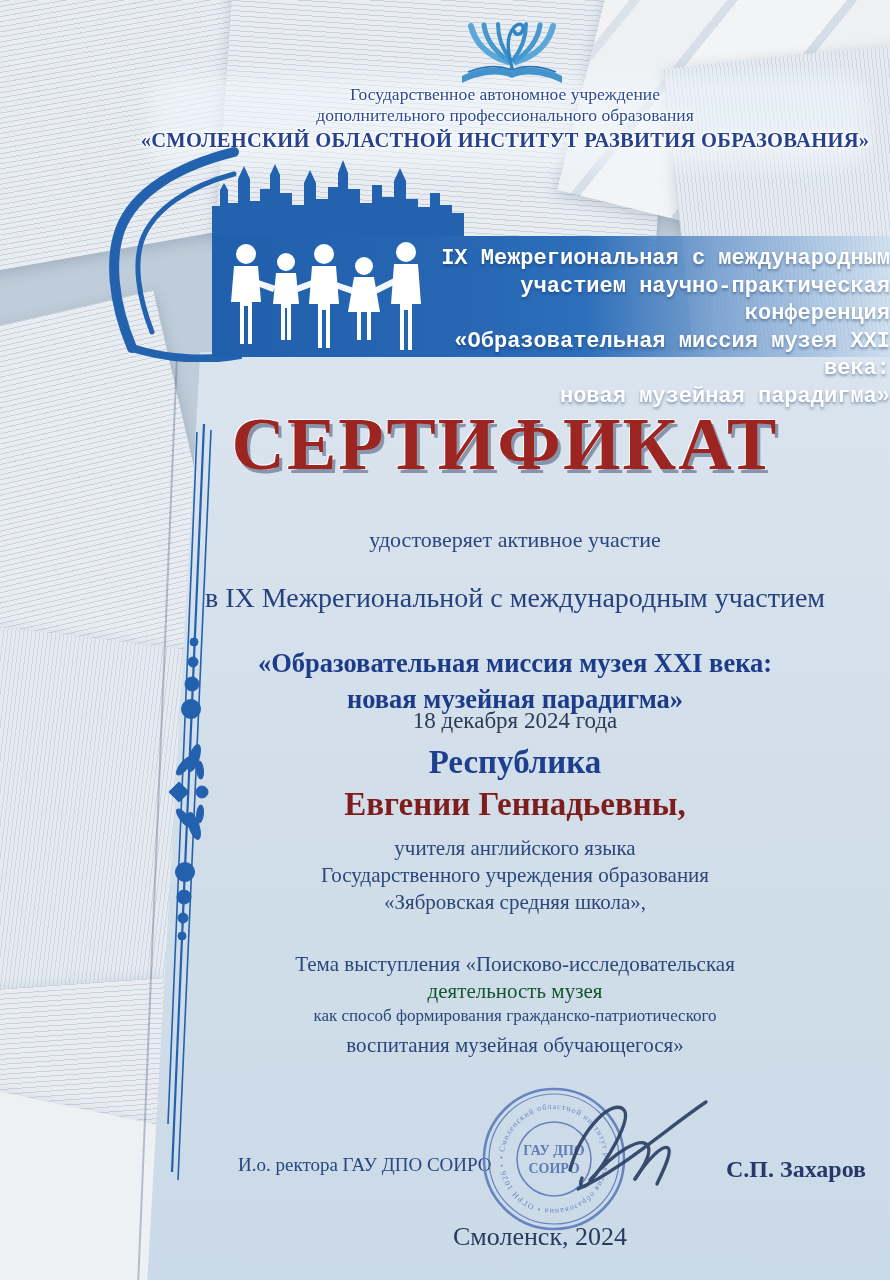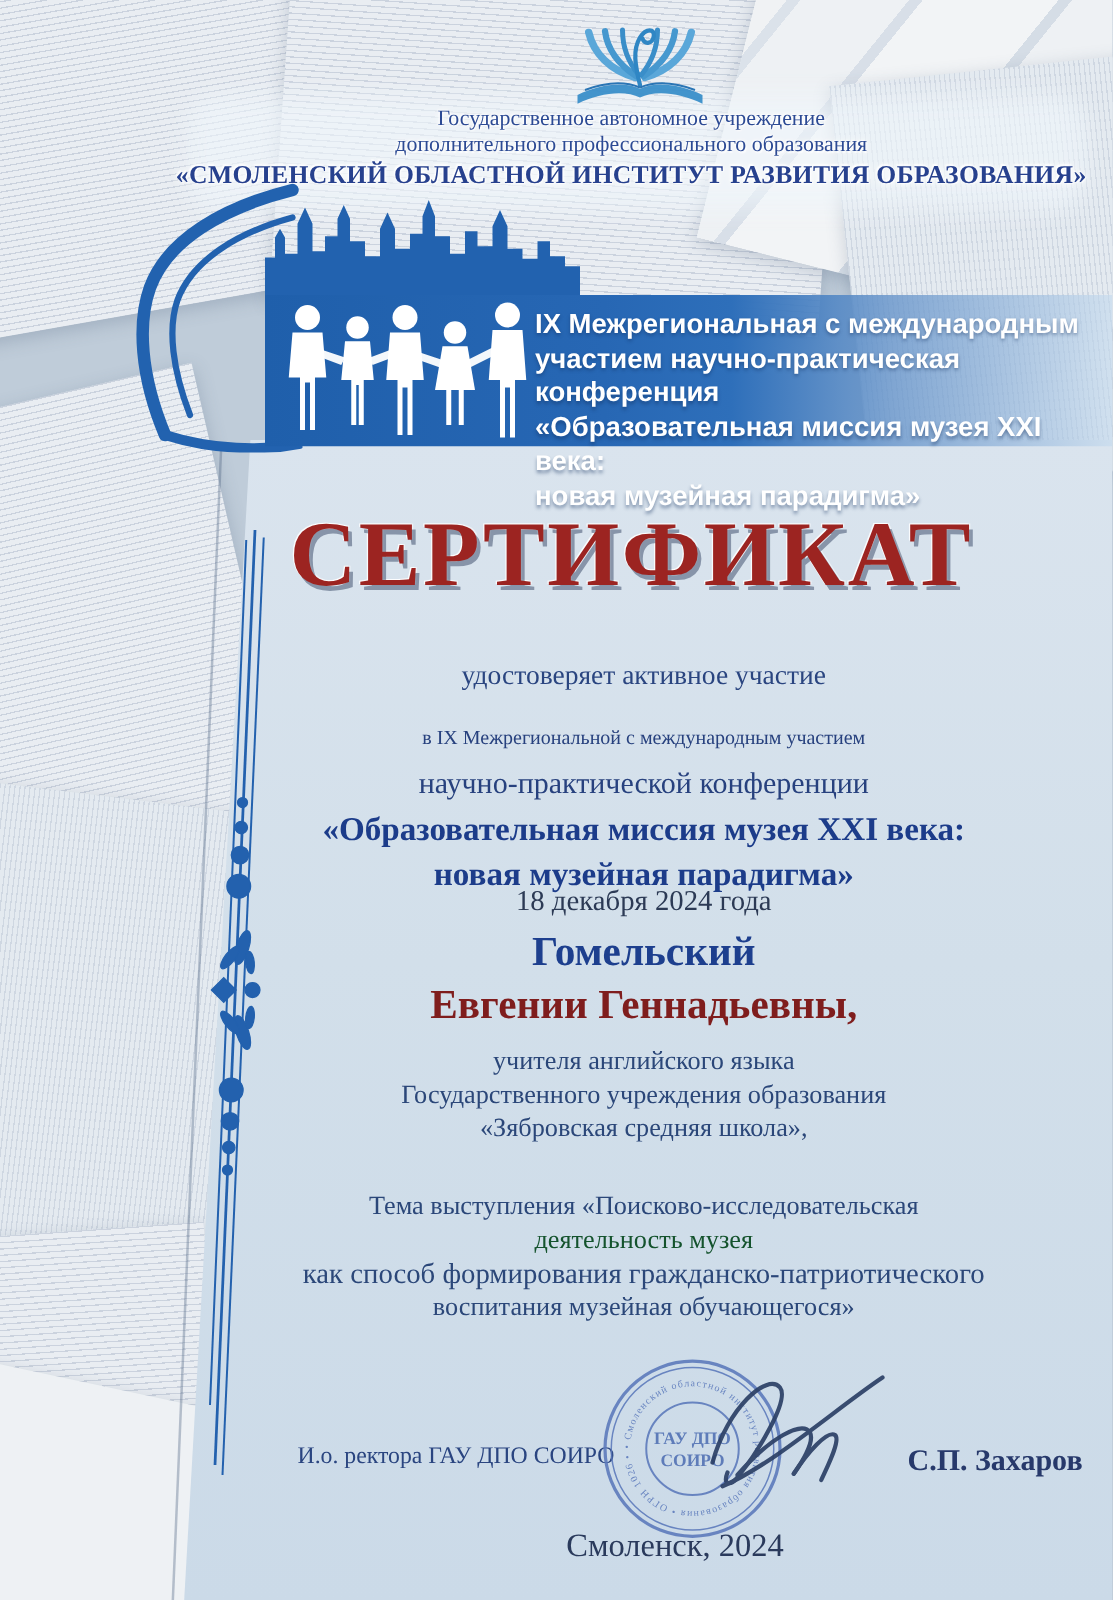--- a/index.html
+++ b/index.html
@@ -25,46 +25,46 @@
     text-shadow:0 0 5px #fff,0 0 10px #fff,1px 1px 1px rgba(255,255,255,.9),-1px -1px 1px rgba(255,255,255,.9);}
   #institution .l12{font-size:17.5px;line-height:21px;}
   #institution .l3{font-size:20.5px;line-height:25px;font-weight:bold;letter-spacing:.3px;color:#27418e;margin-top:2px;}
 
   
   #book-outline{position:absolute;left:94px;top:146px;}
   #skyline{position:absolute;left:212px;top:158px;}
   #banner-bar{position:absolute;left:212px;top:236px;width:678px;height:121px;
     background:linear-gradient(90deg,#1f5fab 0%,#2767b4 40%,#2e6fba 55%,rgba(105,150,203,.82) 74%,rgba(196,218,238,.6) 100%);}
   #children{position:absolute;left:224px;top:240px;}
-  #banner-text{position:absolute;left:428px;top:245px;width:462px;text-align:left;color:#fff;
-    font-family:Liberation Sans, sans-serif;font-weight:bold;font-size:22px;line-height:27.5px;
+  #banner-text{position:absolute;left:428px;top:245px;width:462px;text-align:right;color:#fff;
+    font-family:Liberation Mono, monospace;font-weight:bold;font-size:22px;line-height:27.5px;
     text-shadow:0 2px 3px rgba(15,45,90,.45);}
 
   
   #title{position:absolute;left:110px;top:402px;width:790px;text-align:center;
     font-size:74px;font-weight:bold;letter-spacing:2px;color:#9c2421;
     text-shadow:3px 4px 0 rgba(45,62,95,.48),-1px -1px 0 rgba(255,255,255,.85),1px -1px 0 rgba(255,255,255,.55);}
 
   
   .cline{position:absolute;left:140px;width:750px;text-align:center;}
   #intro{top:527px;font-size:22px;color:#2a4580;}
-  #conf1{top:582px;font-size:16px;color:#27417e;}
+  #conf1{top:582px;font-size:28px;color:#27417e;}
   #conf2{top:614px;font-size:24px;color:#27417e;}
   #conf3{top:648px;font-size:26.5px;font-weight:bold;color:#1c3c8a;}
   #conf4{top:684px;font-size:26.5px;font-weight:bold;color:#1c3c8a;}
   #date{top:708px;font-size:23px;color:#2c3a55;}
   #name1{top:744px;font-size:33px;font-weight:bold;color:#1d3f8e;}
   #name2{top:786px;font-size:33px;font-weight:bold;color:#7f1d1d;}
   #det1{top:836px;font-size:21px;color:#2b4779;}
   #det2{top:863px;font-size:21px;color:#2b4779;}
   #det3{top:890px;font-size:21px;color:#2b4779;}
   #det4{top:917px;font-size:21px;color:#2b4779;}
   #thm1{top:952px;font-size:21px;color:#2b4779;}
   #thm2{top:979px;font-size:21px;color:#14532d;}
-  #thm3{top:1006px;font-size:23px;color:#2b4779;}
+  #thm3{top:1006px;font-size:17px;color:#2b4779;}
   #thm4{top:1033px;font-size:21px;color:#2b4779;}
 
   
   #role{position:absolute;left:238px;top:1154px;font-size:19px;color:#2a4580;white-space:nowrap;}
   #signer{position:absolute;left:726px;top:1156px;font-size:24px;font-weight:bold;color:#27396b;white-space:nowrap;text-align:center;}
   #stamp{position:absolute;left:478px;top:1083px;opacity:.88;}
   #signature{position:absolute;left:548px;top:1092px;}
   #footer-line{position:absolute;left:140px;top:1222px;width:800px;text-align:center;font-size:26px;color:#2a3a5c;}
 
   
@@ -143,25 +143,24 @@
     <div>IX Межрегиональная с международным</div>
     <div>участием научно-практическая конференция</div>
     <div>«Образовательная миссия музея XXI века:</div>
     <div>новая музейная парадигма»</div>
   </div>
 
   <div id="title">СЕРТИФИКАТ</div>
 
   <div class="cline" id="intro">удостоверяет активное участие</div>
   <div class="cline" id="conf1">в IX Межрегиональной с международным участием</div>
-  <div class="cline" id="conf2">научно-практической конференции</div>
   <div class="cline" id="conf3">«Образовательная миссия музея XXI века:</div>
   <div class="cline" id="conf4">новая музейная парадигма»</div>
   <div class="cline" id="date">18 декабря 2024 года</div>
-  <div class="cline" id="name1">Гомельский</div>
+  <div class="cline" id="name1">Республика</div>
   <div class="cline" id="name2">Евгении Геннадьевны,</div>
   <div class="cline" id="det2">Государственного учреждения образования</div>
   <div class="cline" id="det1">учителя английского языка</div>
   <div class="cline" id="det3">«Зябровская средняя школа»,</div>
   <div class="cline" id="thm1">Тема выступления «Поисково-исследовательская</div>
   <div class="cline" id="thm2">деятельность музея</div>
   <div class="cline" id="thm3">как способ формирования гражданско-патриотического</div>
   <div class="cline" id="thm4">воспитания музейная обучающегося»</div>
 
   <div id="role">И.о. ректора ГАУ ДПО СОИРО</div>

